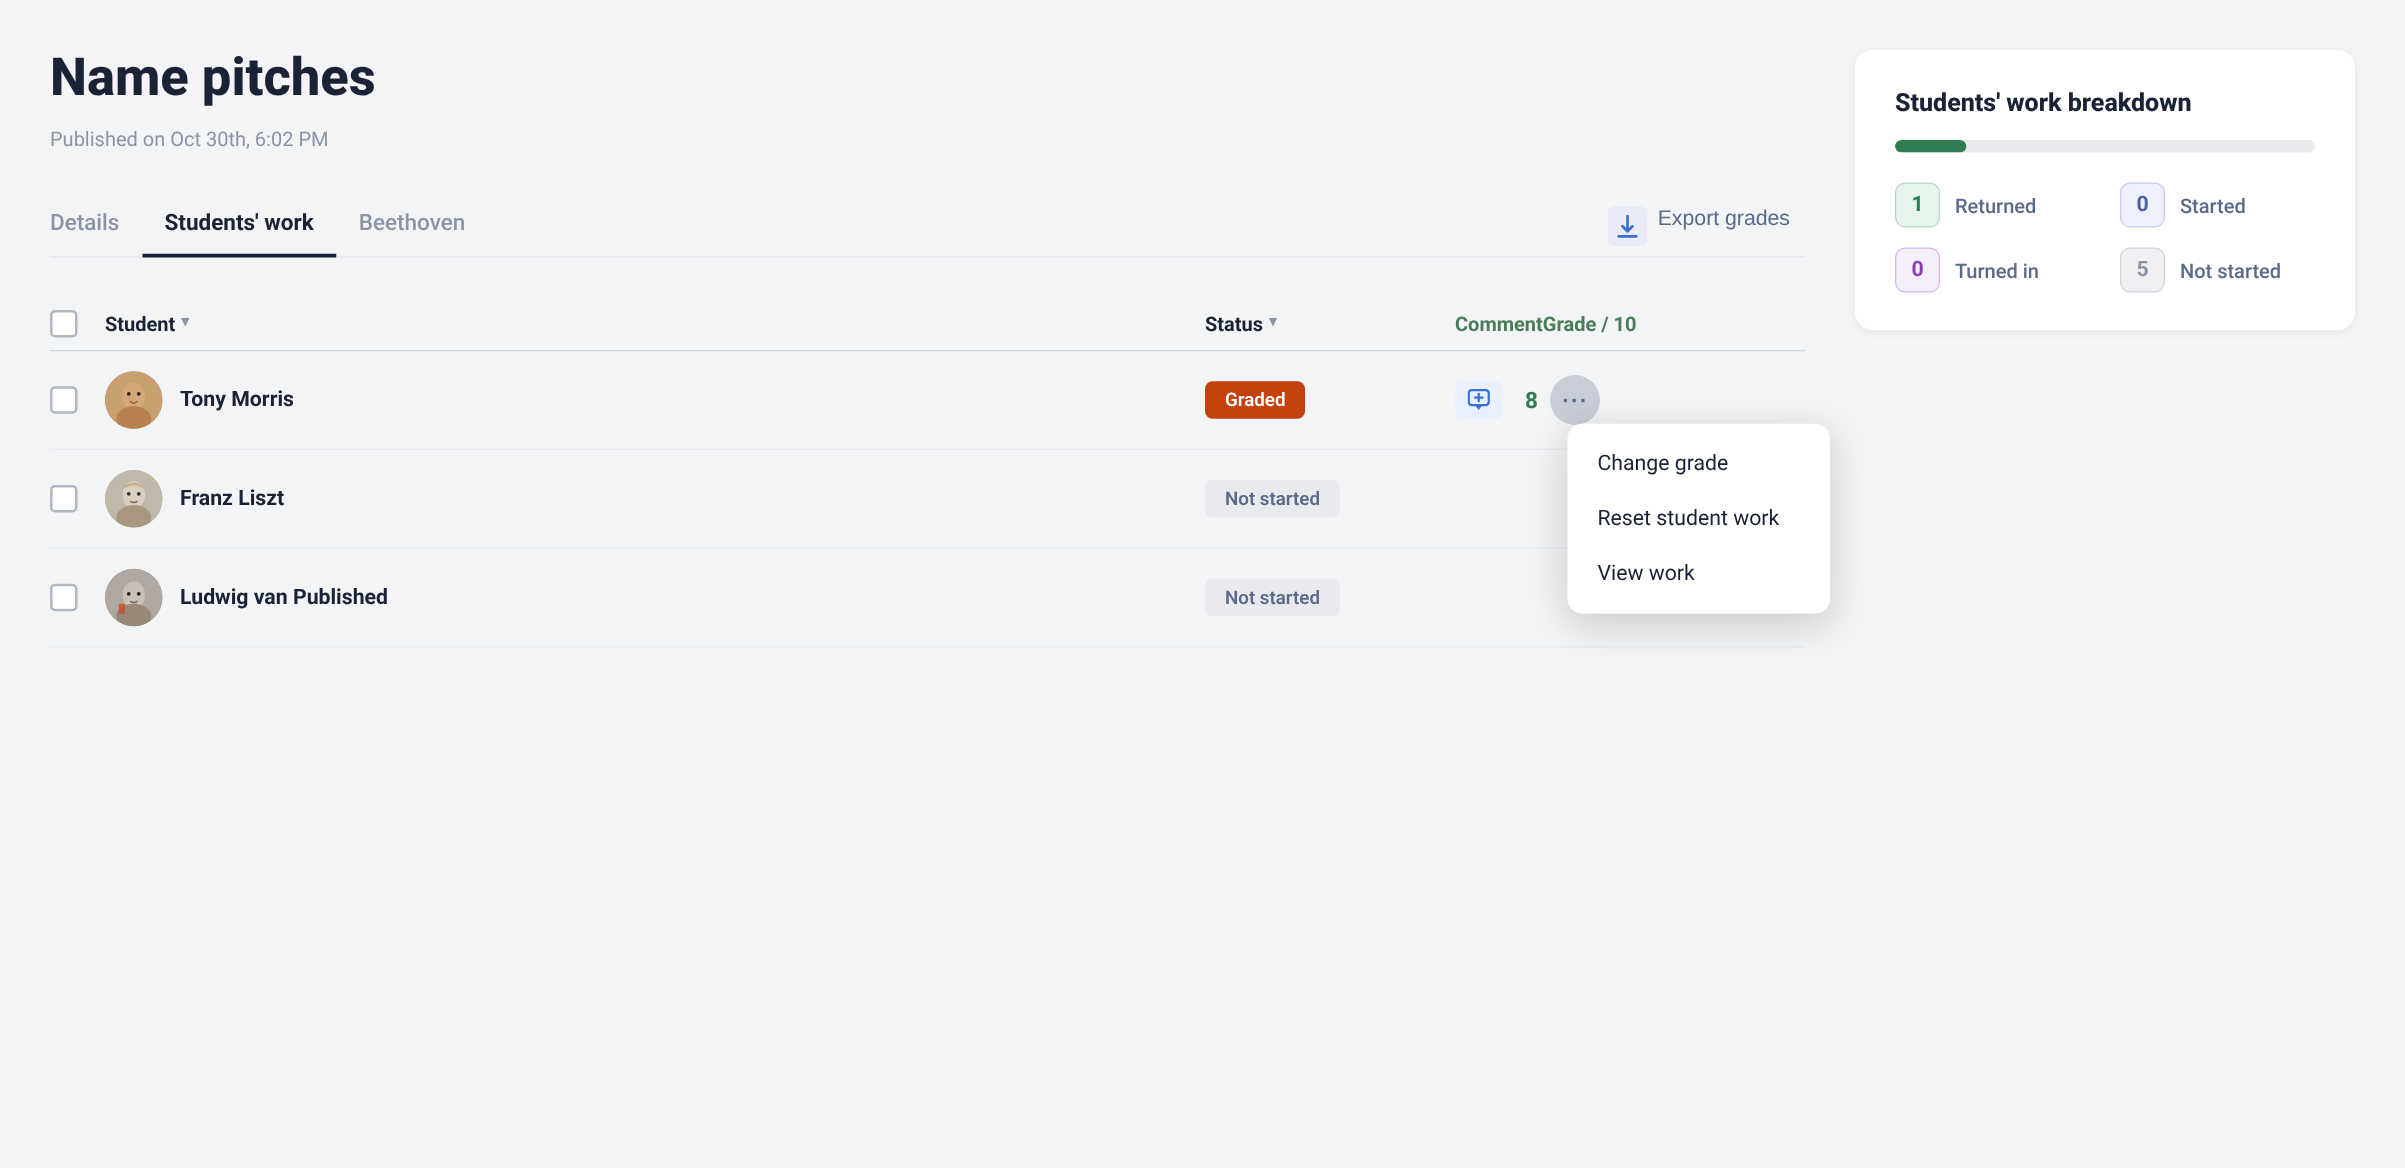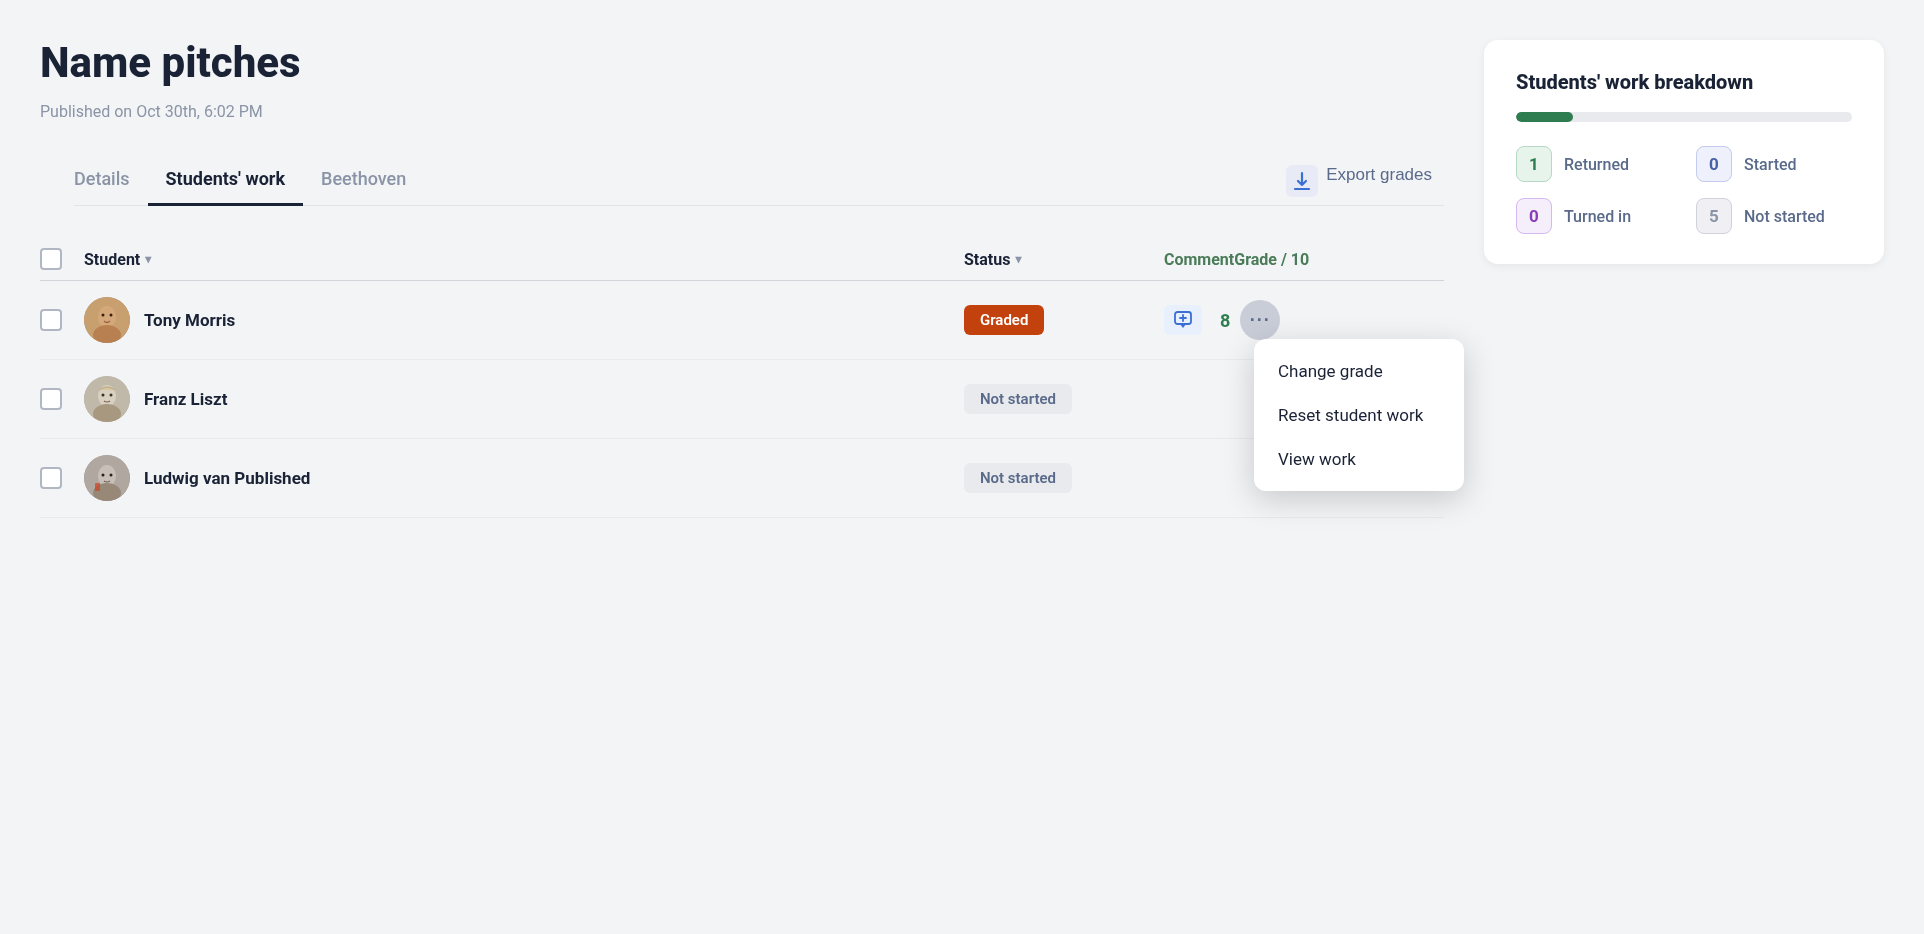--- a/index.html
+++ b/index.html
@@ -30,21 +30,20 @@
       font-size: 16px;
       color: #8a94a6;
       margin-bottom: 36px;
     }
     .tabs {
       display: flex;
       align-items: center;
       border-bottom: 1.5px solid #e2e4e8;
       margin-bottom: 32px;
       gap: 0;
-      margin-left: 34px;
     }
     .tab {
       font-size: 18px;
       font-weight: 500;
       color: #8a94a6;
       padding: 10px 18px 14px 18px;
       cursor: pointer;
       border-bottom: 3px solid transparent;
       margin-bottom: -1.5px;
       white-space: nowrap;
@@ -111,21 +110,20 @@
       align-items: center;
       padding: 10px 0 10px 0;
       border-bottom: 1.5px solid #d1d5db;
       margin-bottom: 0;
     }
     .col-header {
       font-size: 16px;
       font-weight: 700;
       color: #1a2236;
       display: flex;
-      align-items: center;
       gap: 5px;
     }
     .col-header.grade {
       color: #4a7c59;
     }
     .chevron-down {
       font-size: 12px;
       color: #8a94a6;
     }
     .table-row {

